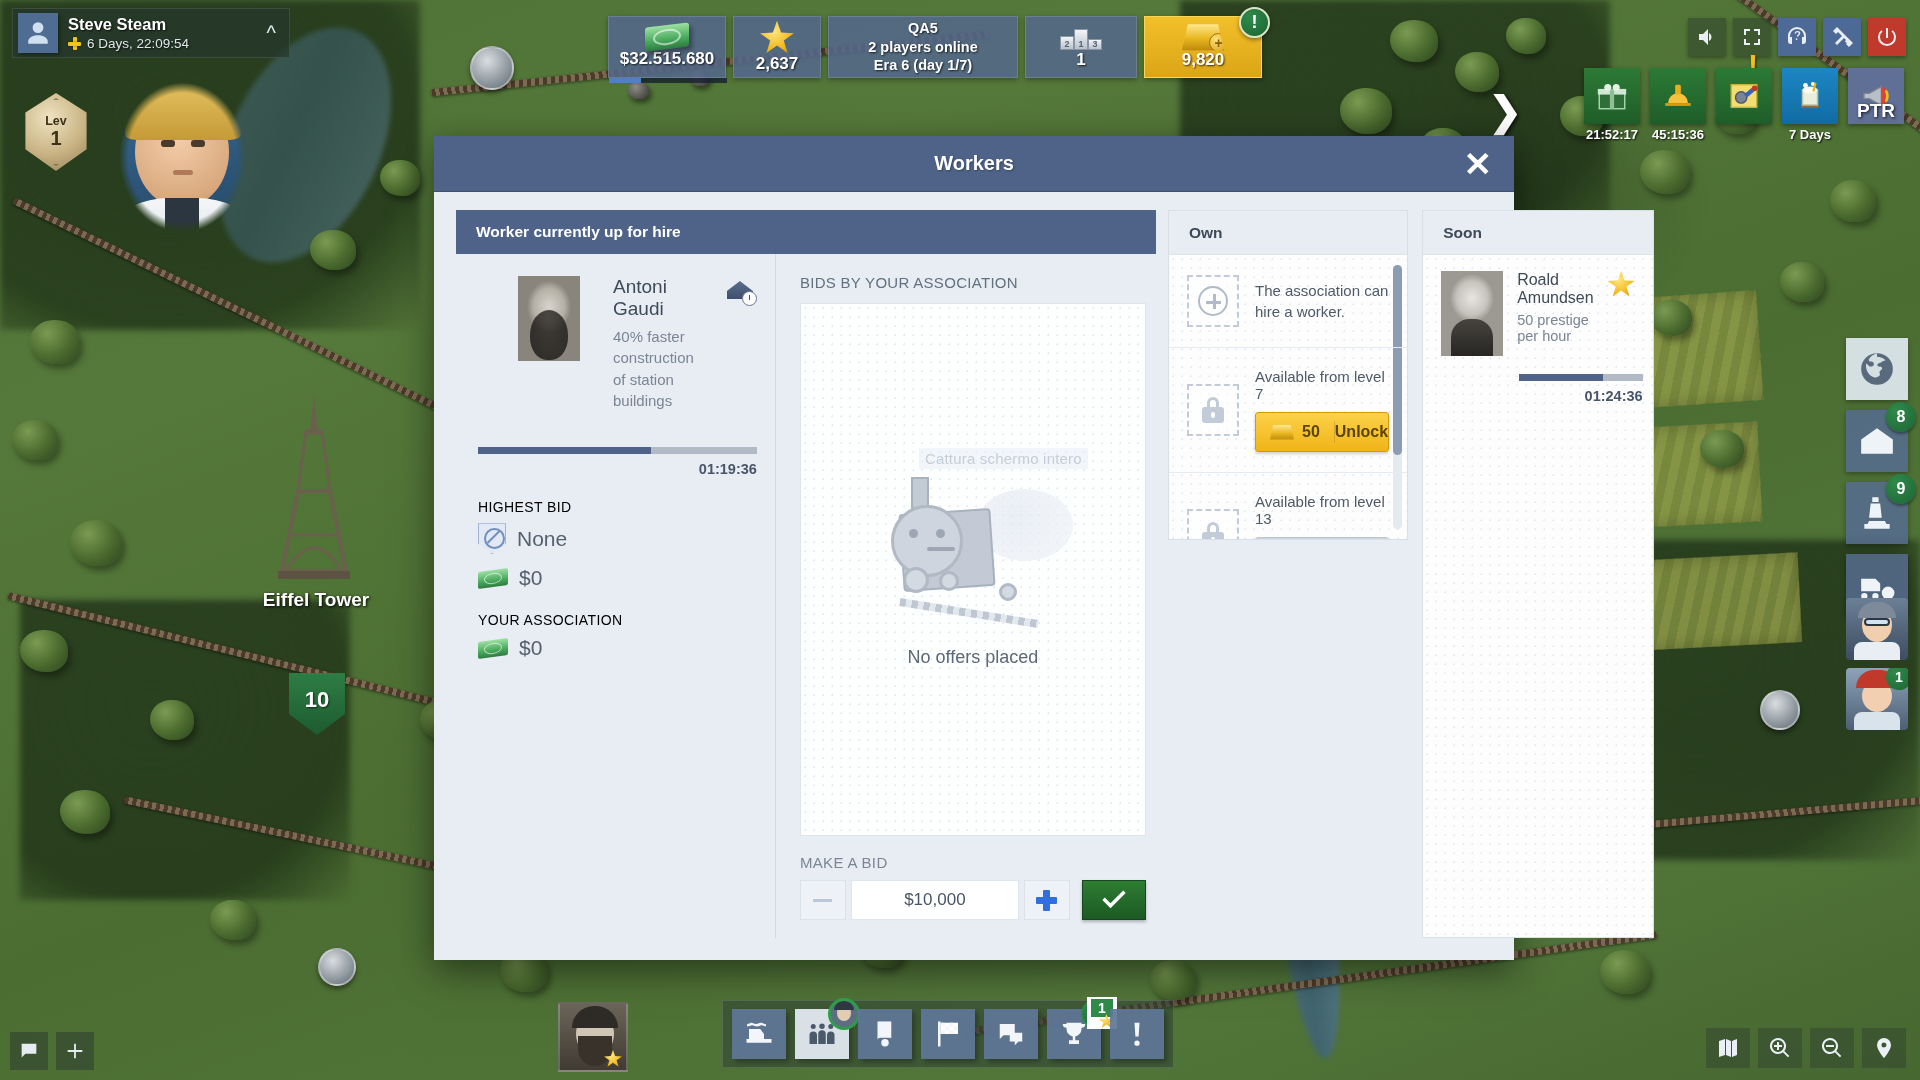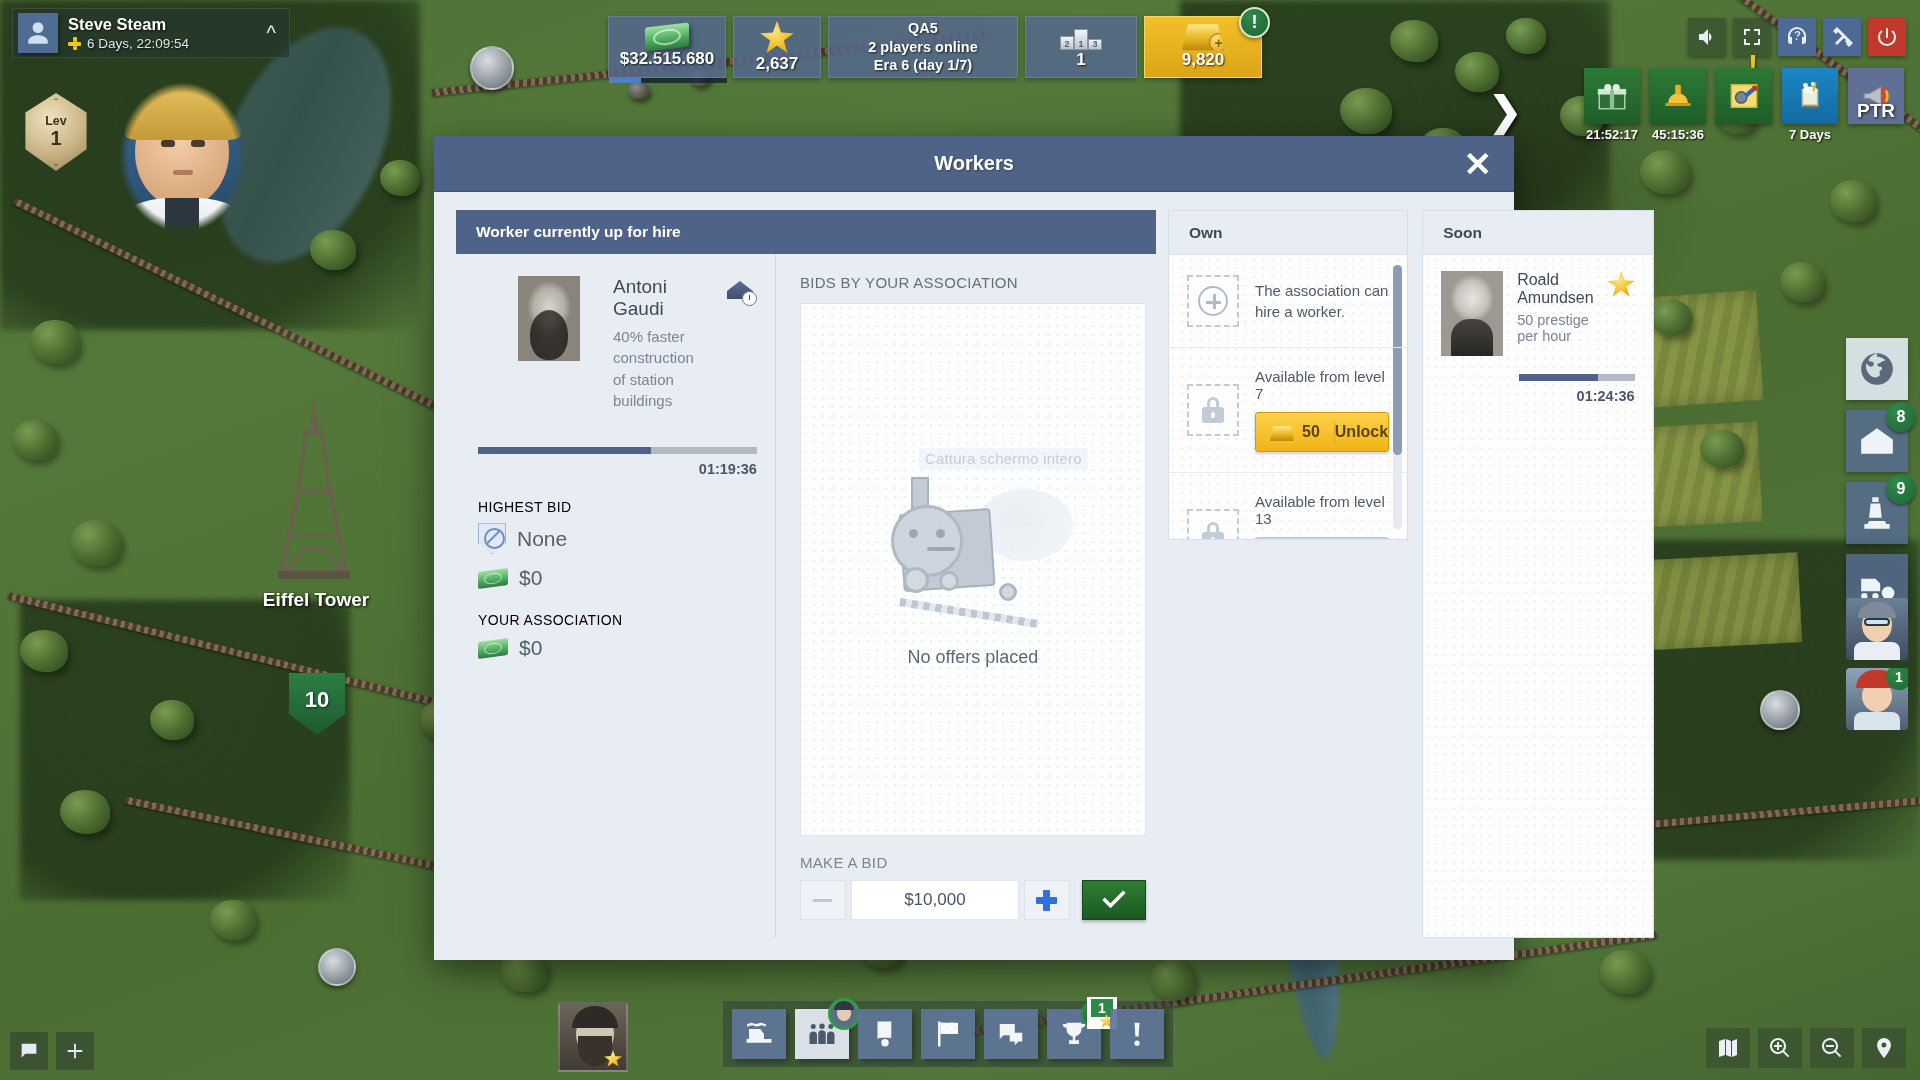--- a/index.html
+++ b/index.html
@@ -475,42 +475,42 @@
   .own-level { font-size:15px; color:#4e5a68; }
   .unlock-row { flex:1; }
   .unlock-btn {
     margin-top:10px; height:40px; width:100%;
     background: linear-gradient(180deg,#fdd14a,#f0b417);
     border:1px solid #d49a0b; border-radius:3px;
     display:flex; align-items:center; cursor:pointer;
     box-shadow: 0 2px 3px rgba(0,0,0,.18);
   }
   .unlock-btn.disabled { background:#cfd5dd; border-color:#bec5ce; box-shadow:none; }
-  .unlock-btn .price { display:flex; align-items:flex-end; gap:8px; padding:0 14px; }
+  .unlock-btn .price { display:flex; align-items:center; gap:8px; padding:0 14px; }
   .unlock-btn .price .bar {
     width:24px;height:15px;
     background: linear-gradient(180deg,#ffe98f,#e9b721 55%,#bd8b0c);
     clip-path: polygon(14% 0%, 86% 0%, 100% 100%, 0% 100%);
   }
   .unlock-btn .price span { color:#5a4402; font-size:16px; font-weight:bold; }
   .unlock-btn .sep { width:1px;height:22px;background:rgba(0,0,0,.12); }
   .unlock-btn .lbl { flex:1; text-align:center; color:#5a4402; font-size:16px; font-weight:bold; }
   .scrollbar {
     position:absolute; right:5px; top:10px; width:9px; bottom:10px; background:#e5eaf1; border-radius:5px;
   }
   .scrollbar > i { display:block; width:9px; height:72%; background:#8c9cb5; border-radius:5px; }
   .soon-row { display:flex; gap:14px; padding:16px 18px 0 18px; }
   .soon-name { font-size:16px; color:#3e4a58; }
   .soon-desc { font-size:14.5px; color:#7b8594; margin-top:5px; }
   .soon-star {
     width:27px;height:26px; flex:none; margin-left:auto;
     background: radial-gradient(circle at 40% 32%,#ffe680,#f0b71c 60%,#c68a09);
     clip-path: polygon(50% 0%, 62% 36%, 100% 38%, 70% 60%, 81% 98%, 50% 75%, 19% 98%, 30% 60%, 0% 38%, 38% 36%);
   }
-  .soon-progress { padding: 18px 18px 0 96px; }
+  .soon-progress { padding: 18px 10px 0 96px; }
 </style>
 </head>
 <body>
 
 <div id="map">
   <div class="darkwood" style="left:0;top:0;width:420px;height:330px;"></div>
   <div class="darkwood" style="left:1180px;top:0;width:430px;height:260px;"></div>
   <div class="darkwood" style="left:1560px;top:540px;width:360px;height:320px;"></div>
   <div class="darkwood" style="left:20px;top:600px;width:330px;height:300px;"></div>
 

